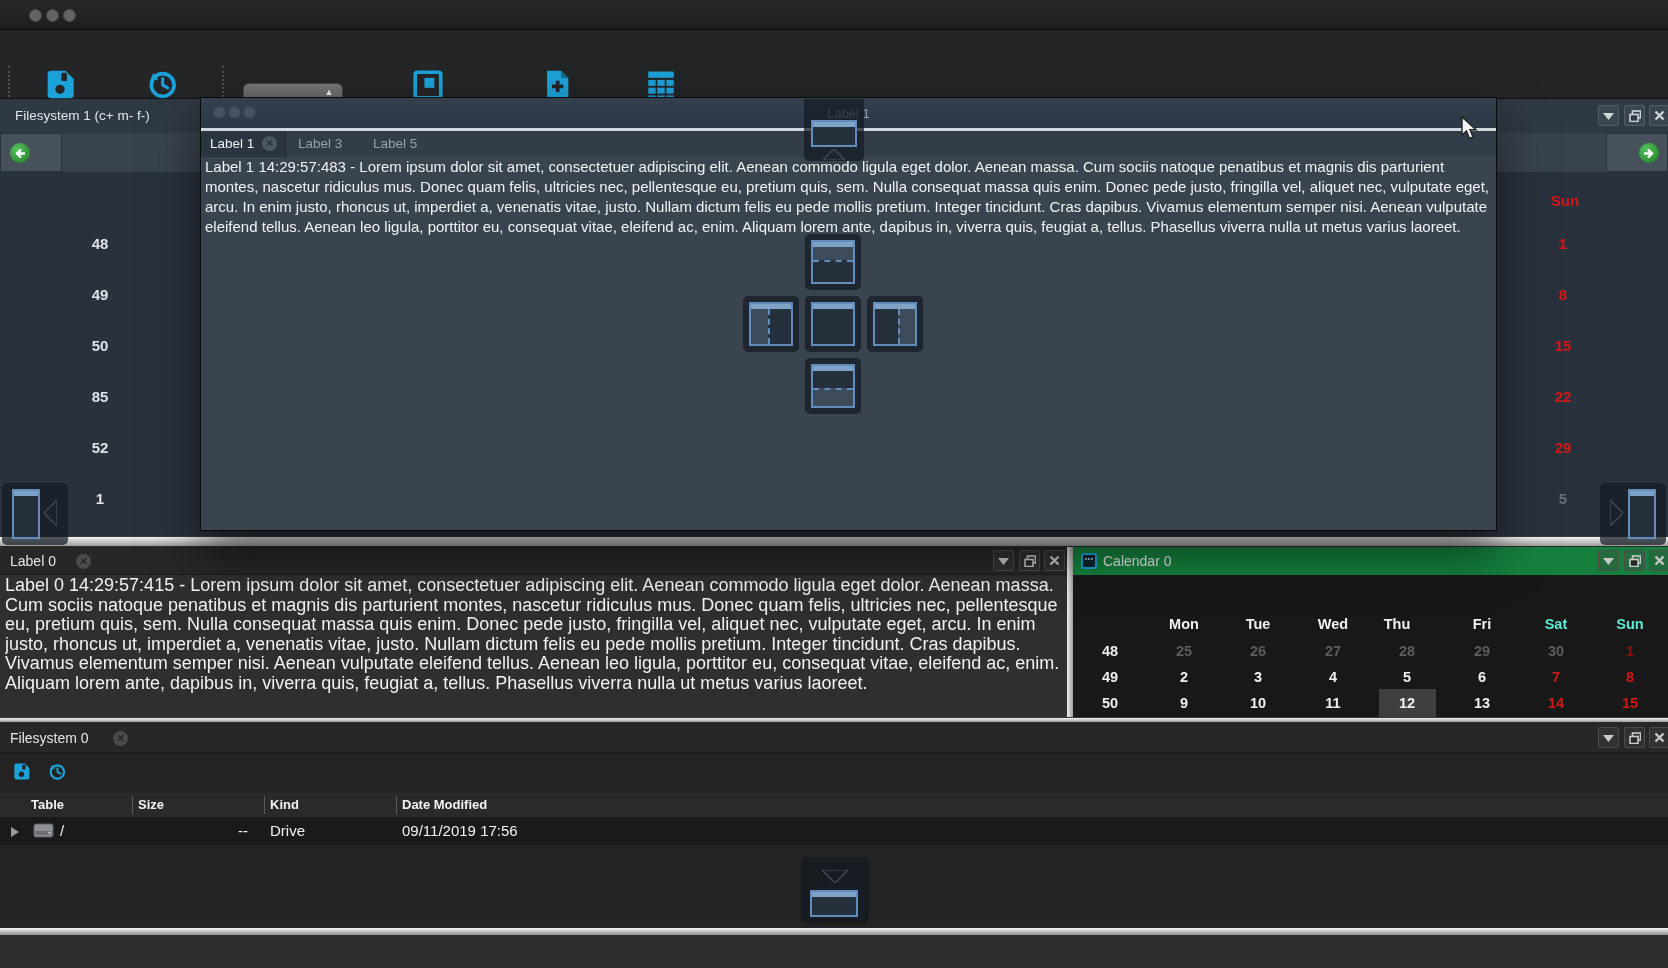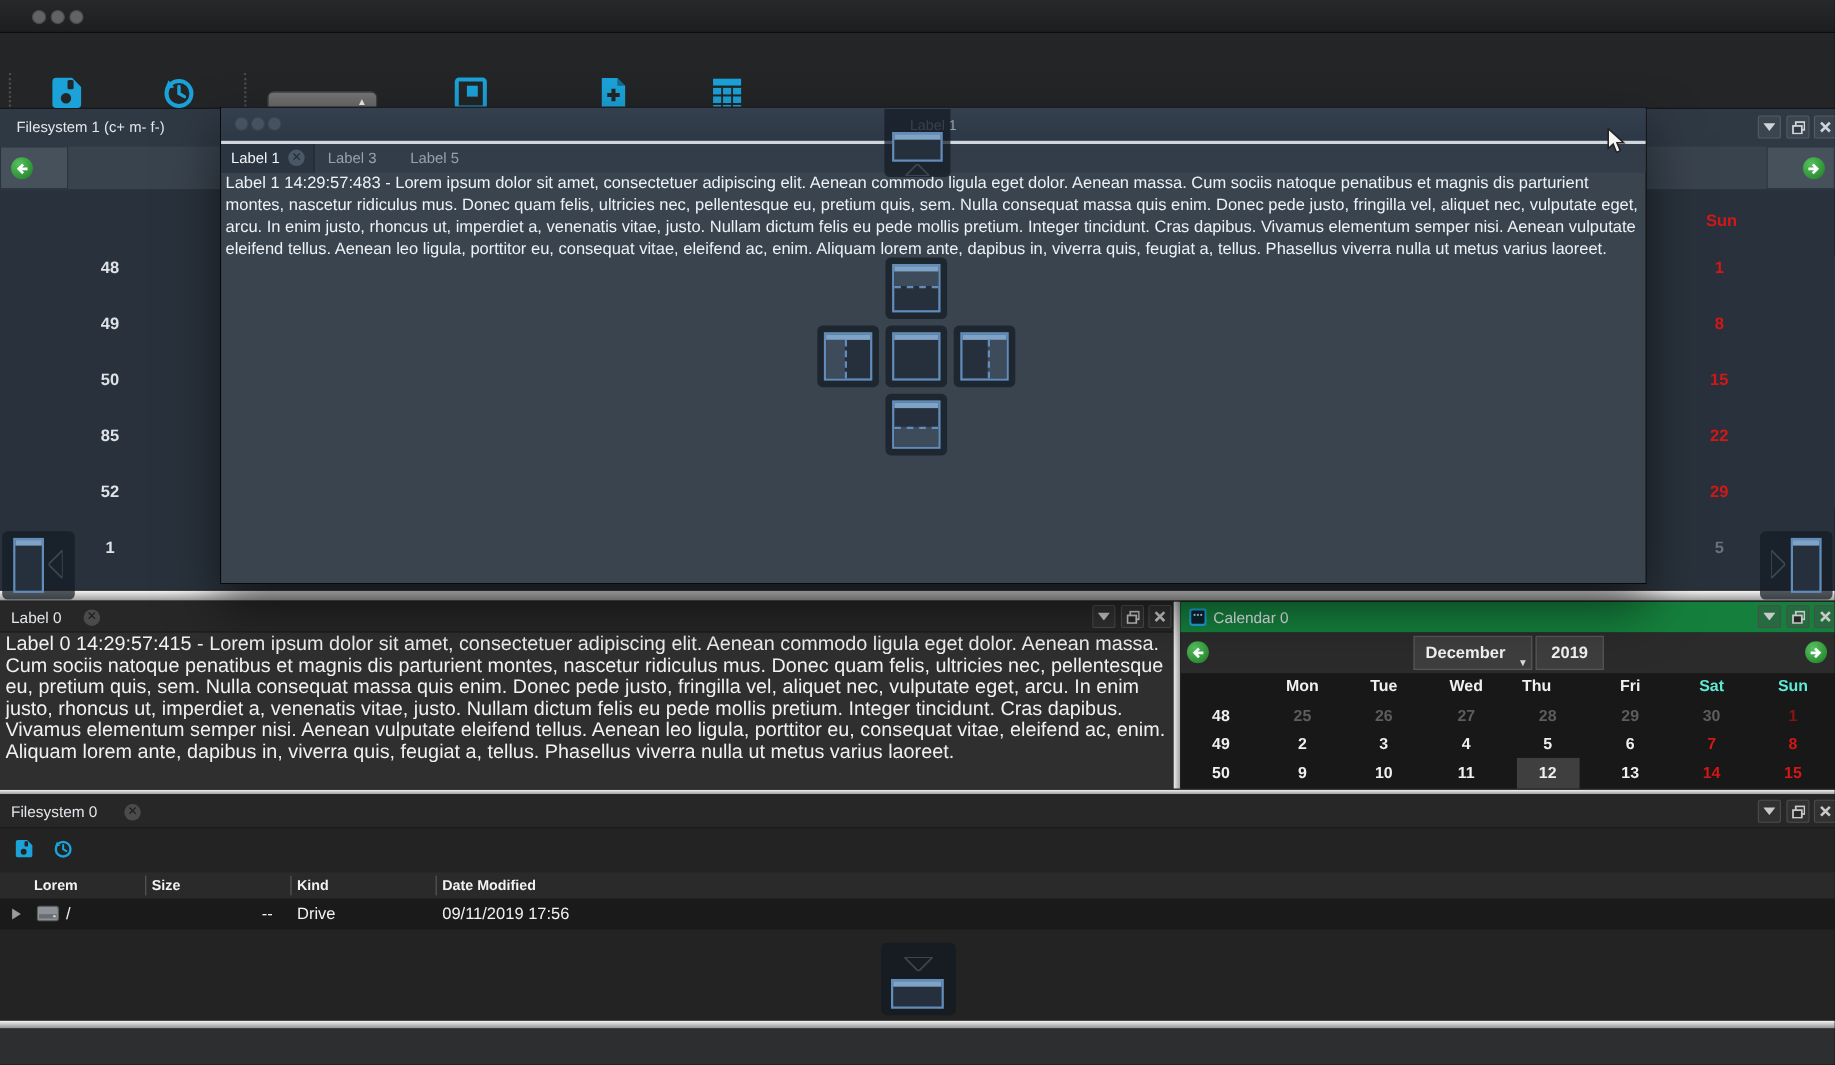--- a/index.html
+++ b/index.html
@@ -261,39 +261,20 @@
         </svg></span>
     <span class="pt-btn abs" style="left:551px;top:3px"><svg width="12" height="12">
           <rect x="3.5" y="1" width="8" height="7" fill="none" stroke="#c9c9c9" stroke-width="1.6"></rect>
           <rect x="1" y="4.5" width="8" height="7" fill="#272727" stroke="#c9c9c9" stroke-width="1.6"></rect>
         </svg></span>
     <span class="pt-btn abs" style="left:576px;top:3px"><svg width="11" height="11">
           <path d="M1.5 1.5 L9.5 9.5 M9.5 1.5 L1.5 9.5" stroke="#c9c9c9" stroke-width="2.4"></path>
         </svg></span>
   </div>
 
-  <div id="cal0-nav" class="abs">
-    <span class="green-btn abs" style="left:6px;top:8px">
-        <svg width="12" height="11">
-          <path d="M11 5.5 H3 M7 1.5 L3 5.5 L7 9.5" stroke="#fff" stroke-width="2.4" fill="none"></path>
-        </svg>
-      </span>
-    <span class="cal0-box abs" style="left:212px;width:108px">
-      <span style="position:absolute;left:10px;top:6px">December</span>
-      <span style="position:absolute;right:3px;bottom:1px;font-size:9px;color:#d8d8d8">▼</span>
-    </span>
-    <span class="cal0-box abs" style="left:323px;width:62px">
-      <span style="position:absolute;left:0;right:0;top:6px">2019</span>
-    </span>
-    <span class="green-btn abs" style="left:568px;top:8px">
-        <svg width="12" height="11">
-          <path d="M1 5.5 H9 M5 1.5 L9 5.5 L5 9.5" stroke="#fff" stroke-width="2.4" fill="none"></path>
-        </svg>
-      </span>
-  </div>
 
   <div id="c0-sel" class="abs"></div>
   <div id="cal0-grid" style="position: absolute; left: 0px; top: 0px;">
       <div class="c0-hdr" style="position: absolute; left: 81px; top: 69px;">Mon</div>
       <div class="c0-hdr" style="position: absolute; left: 155px; top: 69px;">Tue</div>
       <div class="c0-hdr" style="position: absolute; left: 230px; top: 69px;">Wed</div>
       <div class="c0-hdr" style="position: absolute; left: 294px; top: 69px; text-align: center;">Thu</div>
       <div class="c0-hdr" style="position: absolute; left: 379px; top: 69px;">Fri</div>
       <div class="c0-hdr red" style="position: absolute; left: 453px; top: 69px;">Sat</div>
       <div class="c0-hdr red" style="position: absolute; left: 527px; top: 69px;">Sun</div>
@@ -353,21 +334,21 @@
     <span class="abs" style="left:47px;top:9px">
       <svg width="20" height="20" viewBox="0 0 24 24">
           <circle cx="12.5" cy="12" r="8" fill="none" stroke="#1ba2d8" stroke-width="2.6"></circle>
           <path d="M12.5 7.5 V12 L16 14" stroke="#1ba2d8" stroke-width="2.2" fill="none" stroke-linecap="round"></path>
           <path d="M5.8 3.5 L3.6 9 L9.4 8.2 Z" fill="#1ba2d8"></path>
         </svg>
     </span>
   </div>
 
   <div id="fs0-header" class="abs">
-    <span class="abs" style="left:31px;top:4px">Lorem</span>
+    <span class="abs" style="left:31px;top:4px">Table</span>
     <span class="abs" style="left:138px;top:4px">Size</span>
     <span class="abs" style="left:270px;top:4px">Kind</span>
     <span class="abs" style="left:402px;top:4px">Date Modified</span>
   </div>
   <div class="fs0-coldiv abs" style="left:132px"></div>
   <div class="fs0-coldiv abs" style="left:264px"></div>
   <div class="fs0-coldiv abs" style="left:396px"></div>
 
   <div id="fs0-row" class="abs">
     <span class="abs" style="left:10px;top:7px"><svg width="10" height="12">

